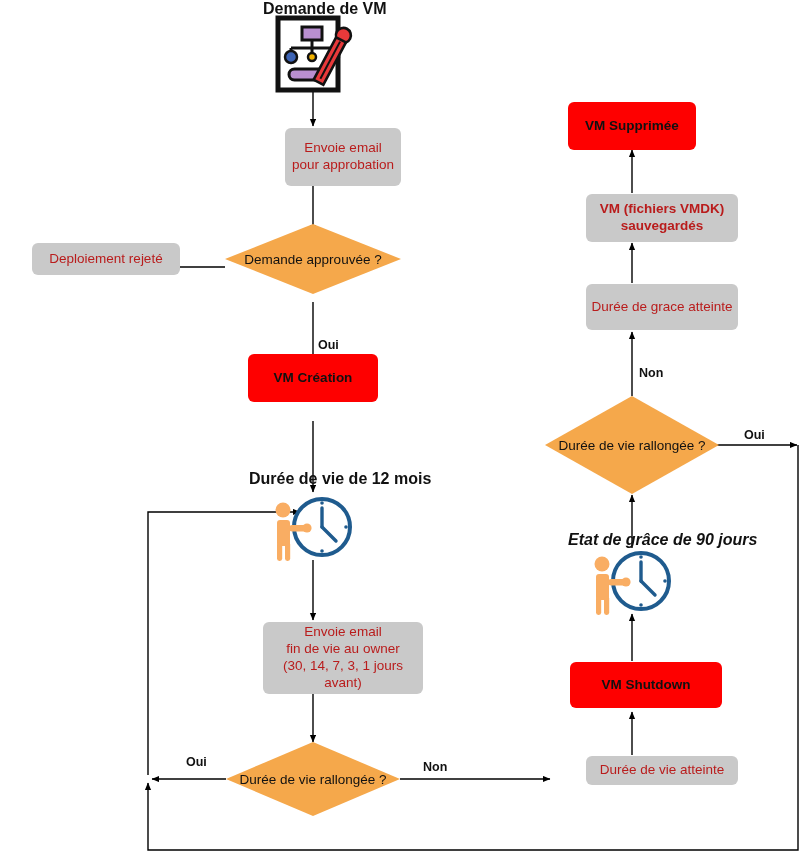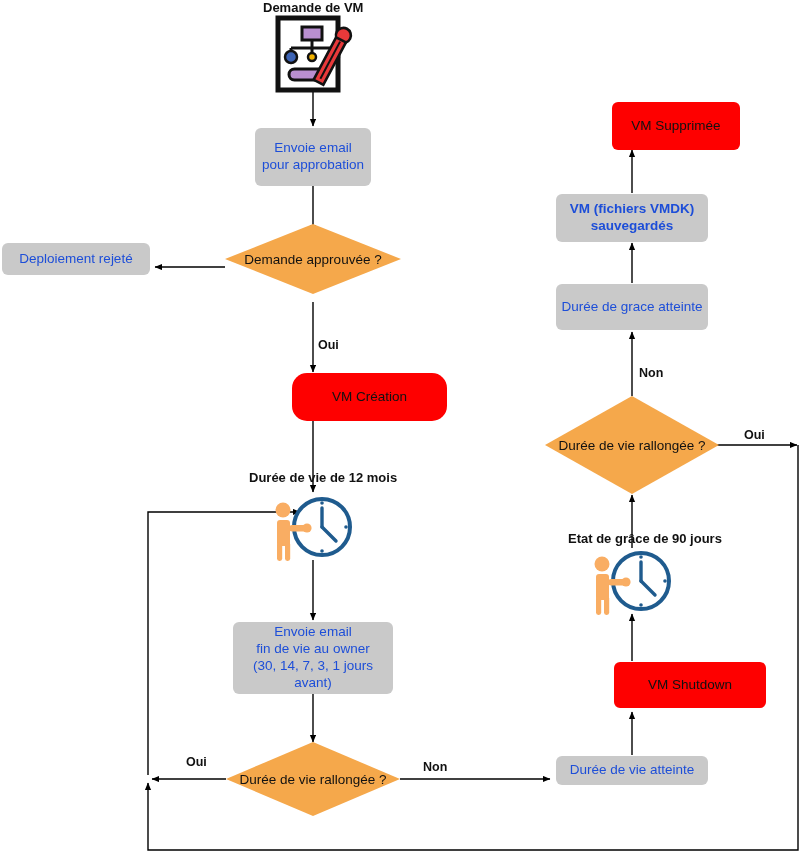--- a/index.html
+++ b/index.html
@@ -2,29 +2,29 @@
 <html><head>
 <meta charset="utf-8">
 <style>
   html,body{margin:0;padding:0;background:#ffffff;}
   body{width:803px;height:854px;position:relative;overflow:hidden;
        font-family:"Liberation Sans",sans-serif;color:#1a1a1a;}
   #canvas{position:absolute;left:0;top:0;width:803px;height:854px;}
   .node{position:absolute;box-sizing:border-box;display:flex;align-items:center;
         justify-content:center;text-align:center;line-height:1.25;}
   .box{border-radius:6px;font-size:13.5px;font-weight:400;padding:2px 4px;}
-  .box.gray{background:#c9c9c9;color:#1d4ed8;}
-  .box.red{background:#fe0000;color:#111;font-weight:400;font-size:13.5px;margin-left:44px;}
+  .box.gray{background:#c9c9c9;color:#b91c1c;margin-left:30px;}
+  .box.red{background:#fe0000;color:#111;font-weight:700;font-size:13.5px;}
   .diamond-wrap{position:absolute;}
   .diamond-label{position:absolute;left:0;top:0;width:100%;height:100%;
         display:flex;align-items:center;justify-content:center;
         font-size:13.5px;color:#111;text-align:center;}
   .edge-label{position:absolute;font-size:12.5px;font-weight:700;color:#111;
         white-space:nowrap;}
-  .caption{position:absolute;font-size:13px;font-weight:700;color:#111;
+  .caption{position:absolute;font-size:16px;font-weight:700;color:#111;
         white-space:nowrap;text-align:right;}
   .iconbox{position:absolute;}
   svg{display:block;overflow:visible;}
 </style>
 </head>
 <body>
 
 <svg id="canvas" width="803" height="854" viewBox="0 0 803 854">
   <defs>
     <marker id="ah" markerWidth="9" markerHeight="9" refX="7.2" refY="3.2" orient="auto" markerUnits="userSpaceOnUse">
@@ -64,21 +64,21 @@
 
     <path d="M632,193 L632,150" marker-end="url(#ah)"></path>
 
     <path d="M714,445 L797,445" marker-end="url(#ah)"></path>
     <path d="M798,445 L798,850 L148,850 L148,783" marker-end="url(#ah)"></path>
   </g>
 </svg>
 
 <div class="caption" style="left:263px;top:0px;width:100px;">Demande de VM</div>
 <div class="caption" style="left:249px;top:470px;width:128px;">Durée de vie de 12 mois</div>
-<div class="caption" style="left:568px;top:531px;width:136px;">Etat de grâce de 90 jours</div>
+<div class="caption" style="left:568px;top:531px;width:136px;font-style:italic;">Etat de grâce de 90 jours</div>
 
 <div class="iconbox" style="left:271px;top:14px;width:84px;height:80px;">
   <svg width="84" height="80" viewBox="0 0 84 80">
     <rect x="7" y="4" width="60" height="72" fill="#ffffff" stroke="#111" stroke-width="5"></rect>
     <rect x="31" y="13" width="20" height="13" fill="#b98fd0" stroke="#111" stroke-width="3"></rect>
     <line x1="41" y1="26" x2="41" y2="34" stroke="#111" stroke-width="3"></line>
     <line x1="20" y1="34" x2="62" y2="34" stroke="#111" stroke-width="3"></line>
     <line x1="20" y1="34" x2="20" y2="40" stroke="#111" stroke-width="3"></line>
     <line x1="62" y1="34" x2="62" y2="40" stroke="#111" stroke-width="3"></line>
     <line x1="41" y1="34" x2="41" y2="40" stroke="#111" stroke-width="3"></line>
@@ -141,21 +141,21 @@
   <span>Deploiement rejeté</span>
 </div>
 
 <div class="diamond-wrap" style="left:225px;top:224px;width:176px;height:70px;">
   <svg width="176" height="70" viewBox="0 0 176 70">
     <polygon points="88,0 176,35 88,70 0,35" fill="#f5a84b"></polygon>
   </svg>
   <div class="diamond-label">Demande approuvée ?</div>
 </div>
 
-<div class="node box red" style="left:248px;top:373px;width:155px;height:48px;border-radius:15px;">
+<div class="node box red" style="left:248px;top:354px;width:130px;height:48px;">
   <span>VM Création</span>
 </div>
 
 <div class="node box gray" style="left:233px;top:622px;width:160px;height:72px;">
   <span>
     <span>Envoie email</span><br>
     <span>fin de vie au owner</span><br>
     <span>(30, 14, 7, 3, 1 jours avant)</span>
   </span>
 </div>

